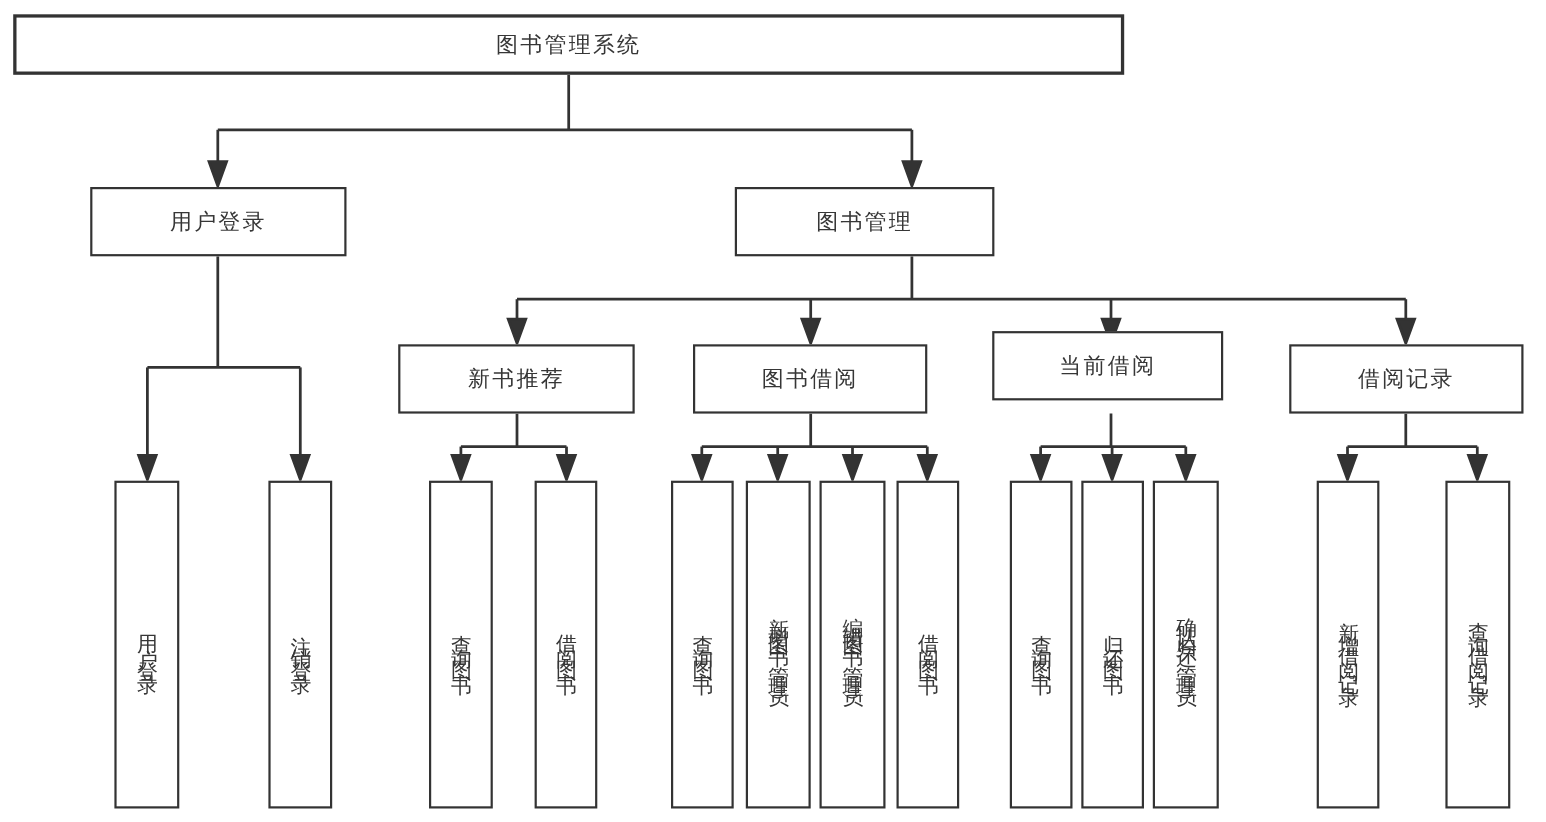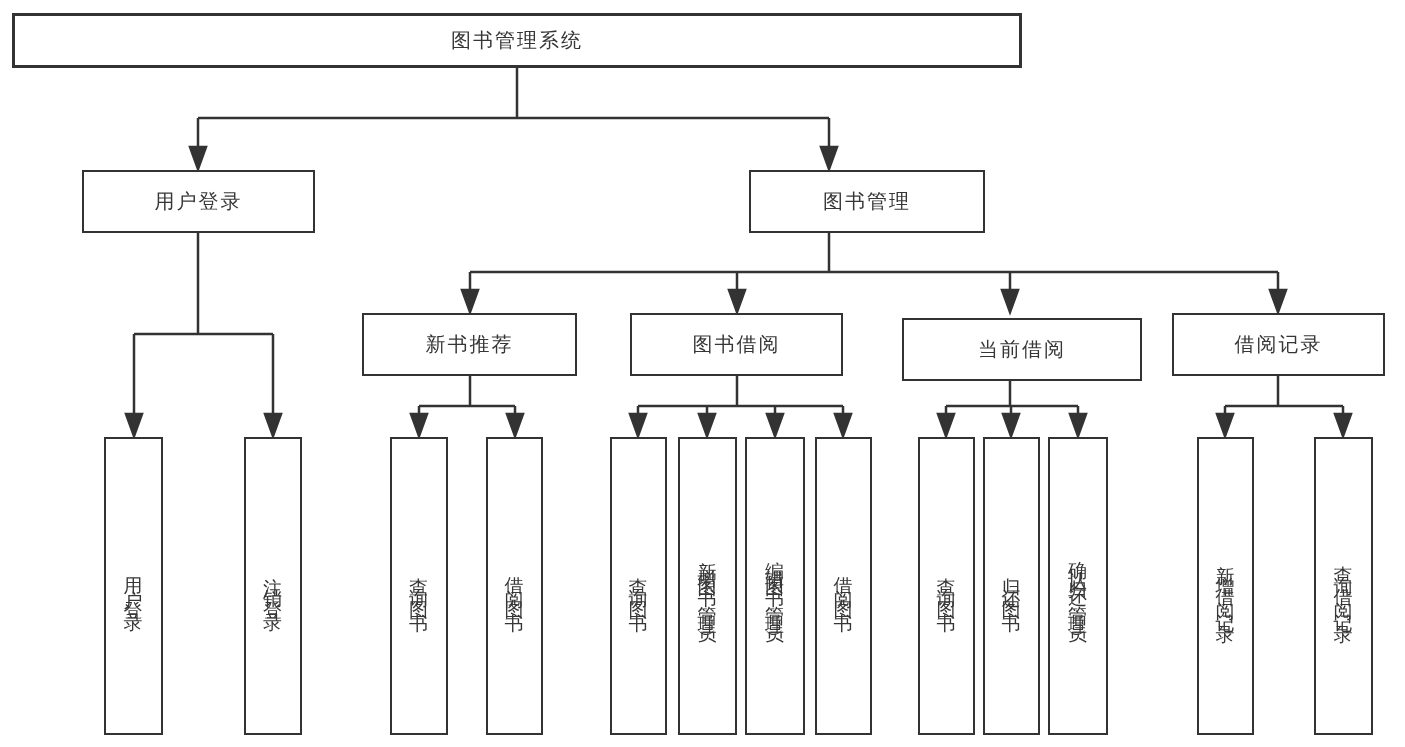--- a/index.html
+++ b/index.html
@@ -119,31 +119,31 @@
     </g>
   </svg>
 
   <div class="node" style="left:12px;top:13px;width:1010px;height:55px;border-width:3px;justify-content:center;">
     <span>图书管理系统</span>
   </div>
 
   <div class="node" style="left:82px;top:170px;width:233px;height:63px;">
     <span>用户登录</span>
   </div>
-  <div class="node" style="left:749px;top:170px;width:236px;height:63px;">
+  <div class="node" style="left:668px;top:170px;width:236px;height:63px;">
     <span>图书管理</span>
   </div>
 
   <div class="node" style="left:630px;top:313px;width:213px;height:63px;">
     <span>图书借阅</span>
   </div>
   <div class="node" style="left:362px;top:313px;width:215px;height:63px;">
     <span>新书推荐</span>
   </div>
-  <div class="node" style="left:902px;top:318px;width:240px;height:63px;">
+  <div class="node" style="left:902px;top:301px;width:210px;height:63px;">
     <span>当前借阅</span>
   </div>
   <div class="node" style="left:1172px;top:313px;width:213px;height:63px;text-align:right;">
     <span>借阅记录</span>
   </div>
 
   <div class="vnode" style="left:104px;top:437px;width:59px;height:298px;">
     <span class="vtext">用户登录</span>
   </div>
   <div class="vnode" style="left:244px;top:437px;width:58px;height:298px;">

